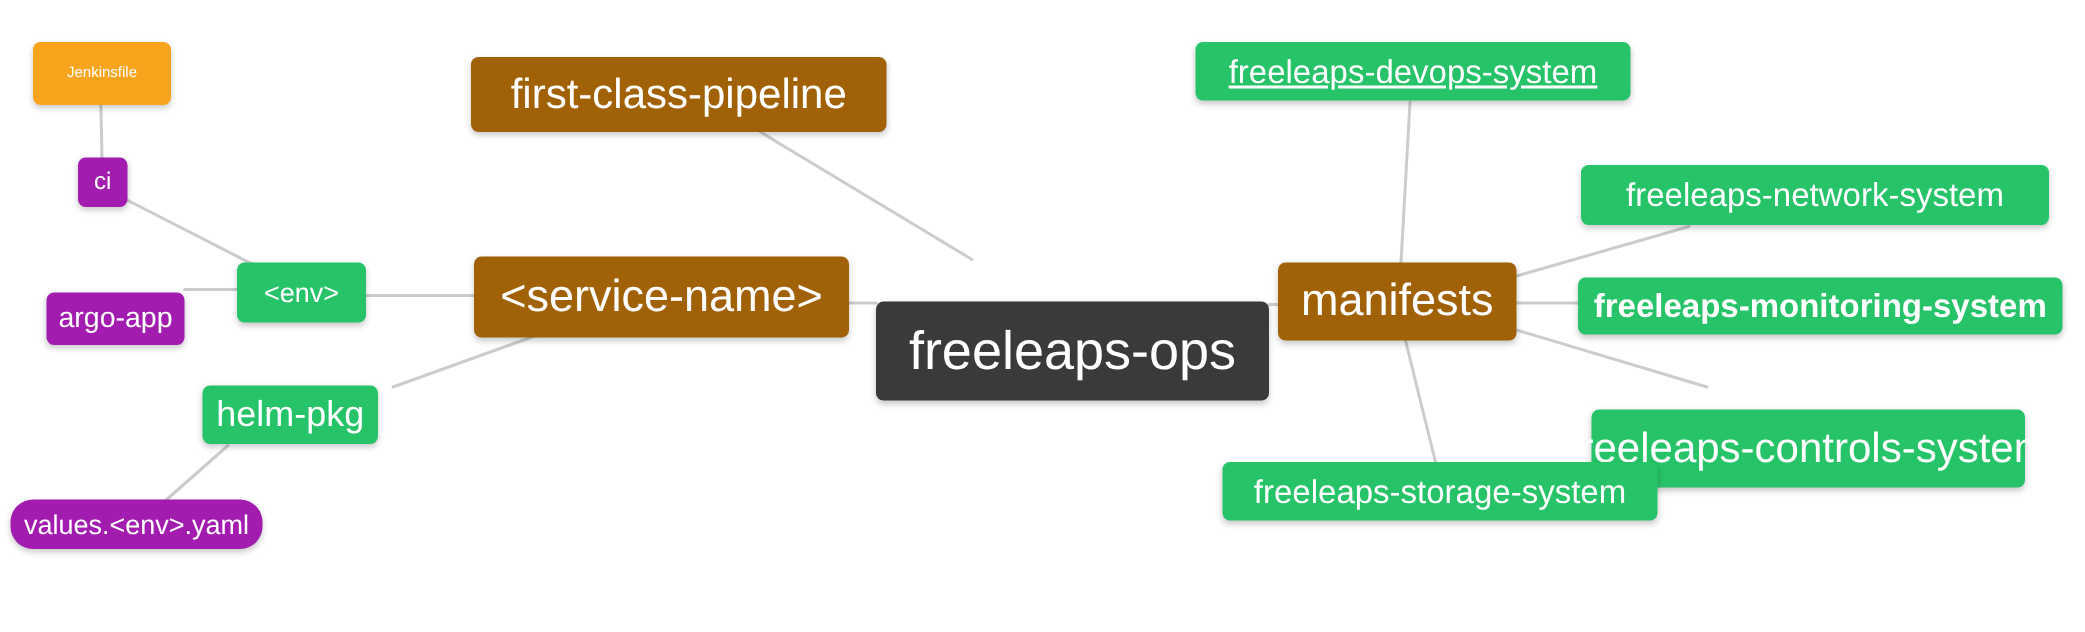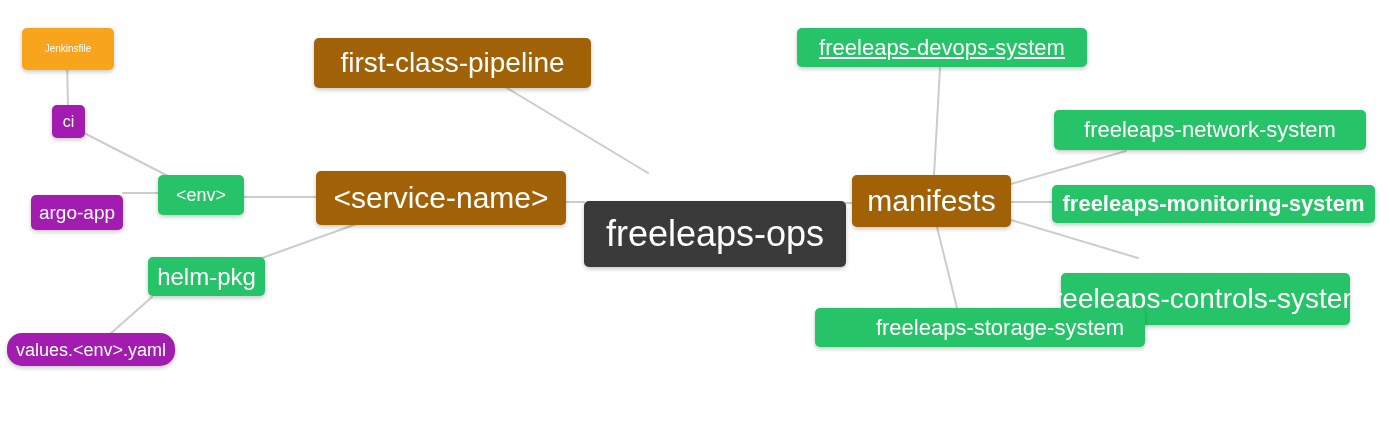--- a/index.html
+++ b/index.html
@@ -67,35 +67,35 @@
   </svg>
 
   <div class="node amber" style="left:22px; top:28px; width:92px; height:42px; font-size:10px;">Jenkinsfile</div>
 
   <div class="node red" style="left:52px; top:105px; width:33px; height:33px; font-size:16px;">ci</div>
 
   <div class="node red" style="left:31px; top:175px; width:92px; height:35px; font-size:19px;margin-top:20px;">argo-app</div>
 
   <div class="node green" style="left:158px; top:175px; width:86px; height:40px; font-size:18px;">&lt;env&gt;</div>
 
-  <div class="node green" style="left:148px; top:257px; width:117px; height:39px; font-size:24px;">helm-pkg</div>
+  <div class="node green" style="left:135px; top:257px; width:117px; height:39px; font-size:24px;">helm-pkg</div>
 
   <div class="node red" style="left:7px; top:333px; width:168px; height:33px; font-size:18px;border-radius:15px;">values.&lt;env&gt;.yaml</div>
 
   <div class="node blue" style="left:314px; top:38px; width:277px; height:50px; font-size:28px;">first-class-pipeline</div>
 
   <div class="node blue" style="left:316px; top:171px; width:250px; height:54px; font-size:30px;">&lt;service-name&gt;</div>
 
   <div class="node dark" style="left:584px; top:173px; width:262px; height:66px; font-size:36px;margin-top:28px;">freeleaps-ops</div>
 
   <div class="node blue" style="left:852px; top:175px; width:159px; height:52px; font-size:30px;">manifests</div>
 
   <div class="node green" style="left:797px; top:28px; width:290px; height:39px; font-size:22px;text-decoration:underline;">freeleaps-devops-system</div>
 
   <div class="node green" style="left:1054px; top:110px; width:312px; height:40px; font-size:22px;">freeleaps-network-system</div>
 
   <div class="node green" style="left:1052px; top:185px; width:323px; height:38px; font-size:22px;font-weight:bold;">freeleaps-monitoring-system</div>
 
   <div class="node green" style="left:1061px; top:273px; width:289px; height:52px; font-size:28px;">freeleaps-controls-system</div>
 
-  <div class="node green" style="left:815px; top:308px; width:290px; height:39px; font-size:22px;padding-left:40px;">freeleaps-storage-system</div>
+  <div class="node green" style="left:815px; top:308px; width:290px; height:39px; font-size:22px;">freeleaps-storage-system</div>
 
 </div>
 
 </body></html>

